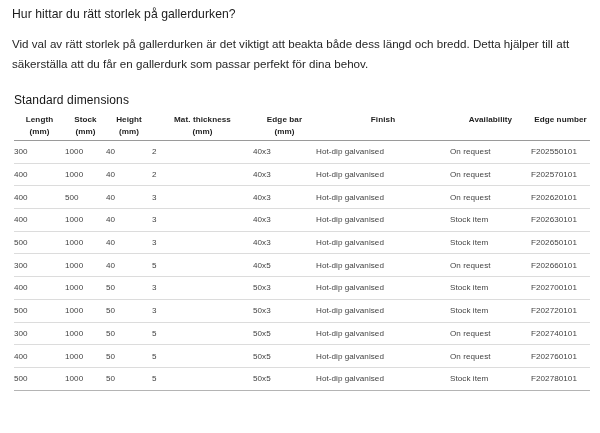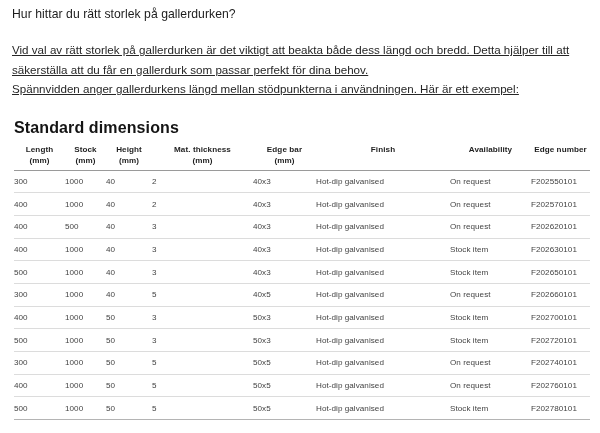--- a/index.html
+++ b/index.html
@@ -17,40 +17,39 @@
   .page {
     padding: 6px 12px 0 12px;
     box-sizing: border-box;
     width: 600px;
   }
   .doc-title {
     font-size: 12.2px;
     line-height: 17px;
     font-weight: 400;
     color: #1d1d1d;
-    margin: 0 0 17px 0;
+    margin: 0 0 11px 0;
     letter-spacing: 0.05px;
   }
   .body-block {
     font-size: 11.6px;
     line-height: 19.6px;
     color: #262626;
     margin: 0;
     letter-spacing: 0.01px;
-    text-decoration: underline;
   }
   .body-block p {
     margin: 0;
   }
   .p-gap {
     margin-bottom: 0px;
   }
   .section-head {
-    font-size: 16px;
-    font-weight: 700;
+    font-size: 12px;
+    font-weight: 400;
     color: #141414;
     margin: 20px 0 7px 2px;
     letter-spacing: 0.12px;
   }
   table.dims {
     border-collapse: collapse;
     width: 576px;
     margin-left: 2px;
     table-layout: fixed;
     font-size: 8.1px;
@@ -100,21 +99,20 @@
 </style>
 </head>
 <body>
 
 <div class="page">
 
   <h1 class="doc-title">Hur hittar du rätt storlek på gallerdurken?</h1>
 
   <div class="body-block">
     <p class="p-gap">Vid val av rätt storlek på gallerdurken är det viktigt att beakta både dess längd och bredd. Detta hjälper till att säkerställa att du får en gallerdurk som passar perfekt för dina behov.</p>
-    <p class="p-gap">Spännvidden anger gallerdurkens längd mellan stödpunkterna i användningen. Här är ett exempel:</p>
   </div>
 
   <div class="section-head">Standard dimensions</div>
 
   <table class="dims">
     <colgroup>
       <col class="c-length">
         <col class="c-width">
         <col class="c-height">
         <col class="c-mat">

